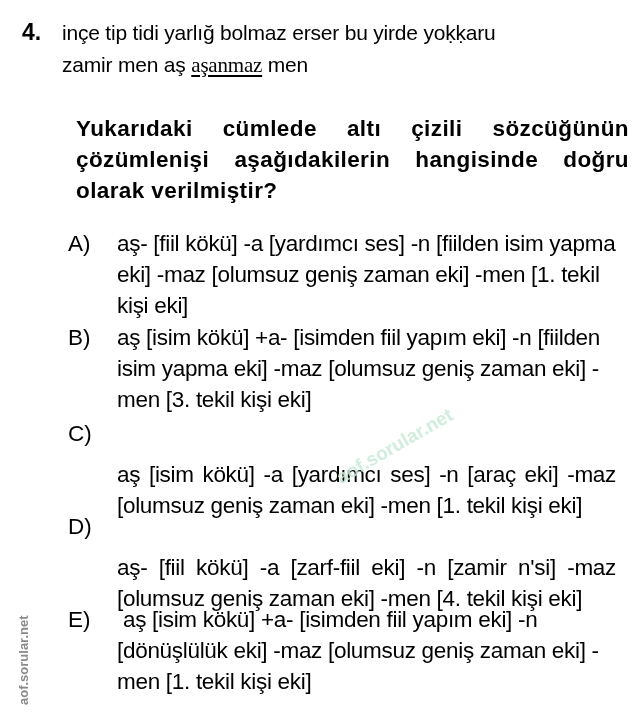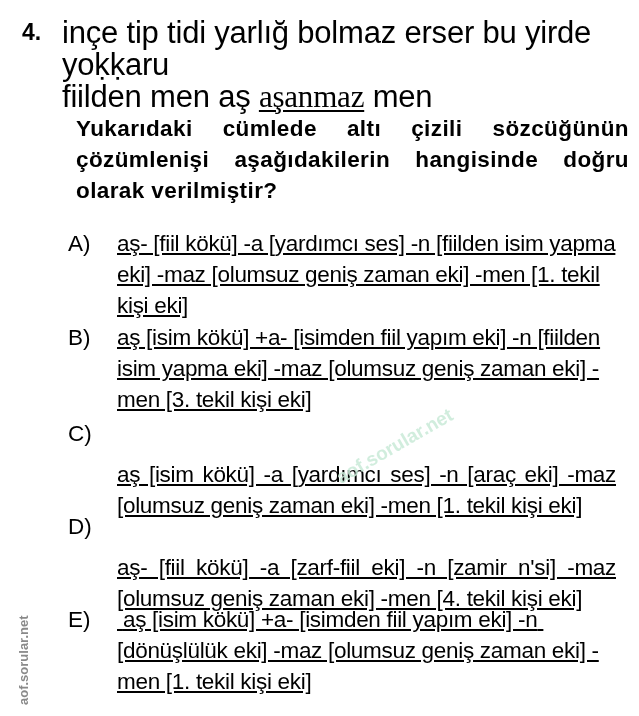--- a/index.html
+++ b/index.html
@@ -21,21 +21,21 @@
       top: 17px;
       font-size: 23px;
       font-weight: bold;
       line-height: 31px;
     }
     .stem {
       position: absolute;
       left: 62px;
       top: 17px;
       width: 560px;
-      font-size: 31px;
+      font-size: 21px;
       line-height: 32px;
       letter-spacing: -0.2px;
     }
     .stem .underlined {
       text-decoration: underline;
       text-decoration-thickness: 2px;
       text-underline-offset: 3px;
       font-family: Liberation Serif, serif;
     }
     .stem .dotted-k {
@@ -64,21 +64,20 @@
       position: absolute;
       left: 0;
       top: 0;
       width: 40px;
     }
     .option .text {
       display: block;
       margin-left: 49px;
       width: 499px;
       letter-spacing: -0.3px;
-      text-decoration: underline;
     }
     .option .text.justify {
       text-align: justify;
       text-align-last: left;
       margin-top: 41px;
     }
     #opt-a { top: 228px; }
     #opt-b { top: 322px; }
     #opt-c { top: 418px; }
     #opt-d { top: 511px; }
@@ -109,21 +108,21 @@
     }
   </style>
 </head>
 <body>
 
 <div>
   <div class="q-number">4.</div>
 
   <div class="stem">
     <span>inçe tip tidi yarlığ bolmaz erser bu yirde yo</span><span class="dotted-k">ḳḳ</span><span>aru</span><br>
-    <span>fiilden men aş </span><span class="underlined">aşanmaz</span><span> men</span>
+    <span>zamir men aş </span><span class="underlined">aşanmaz</span><span> men</span>
   </div>
 
   <div class="question">Yukarıdaki cümlede altı çizili sözcüğünün çözümlenişi aşağıdakilerin hangisinde doğru olarak verilmiştir?</div>
 
   <div class="option" id="opt-a">
     <span class="letter">A)</span>
     <span class="text">aş- [fiil kökü] -a [yardımcı ses] -n [fiilden isim yapma eki] -maz [olumsuz geniş zaman eki] -men [1. tekil kişi eki]</span>
   </div>
 
   <div class="option" id="opt-b">

